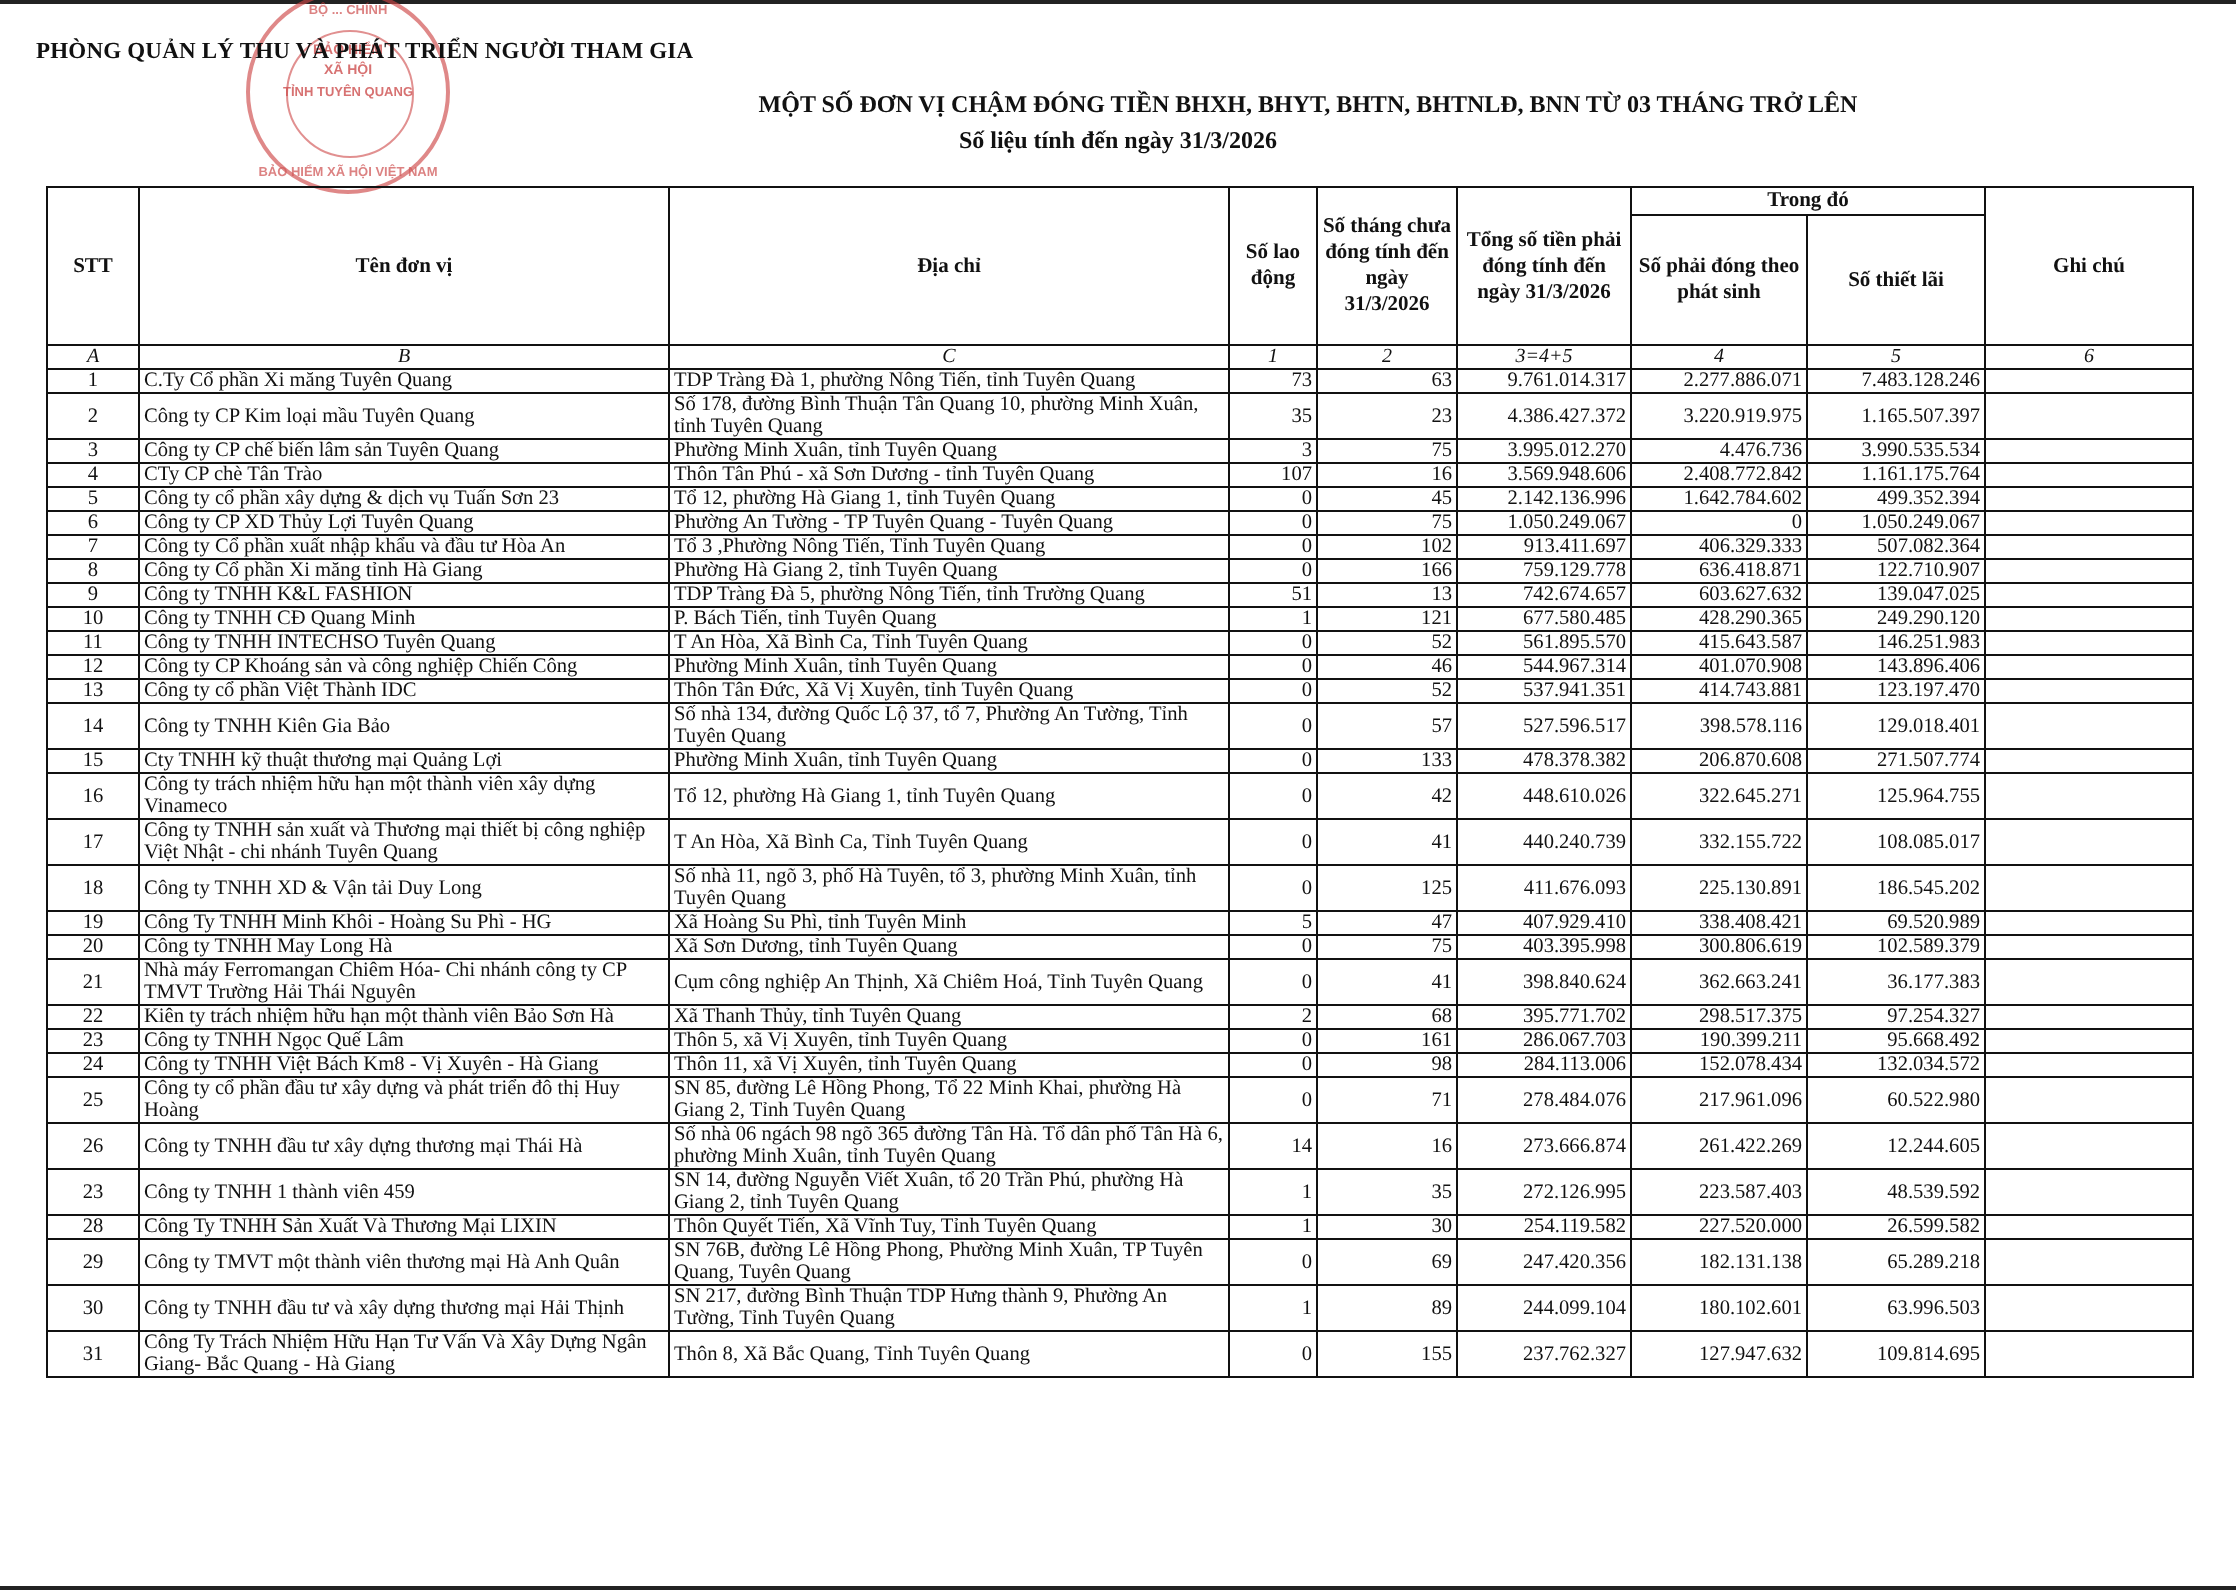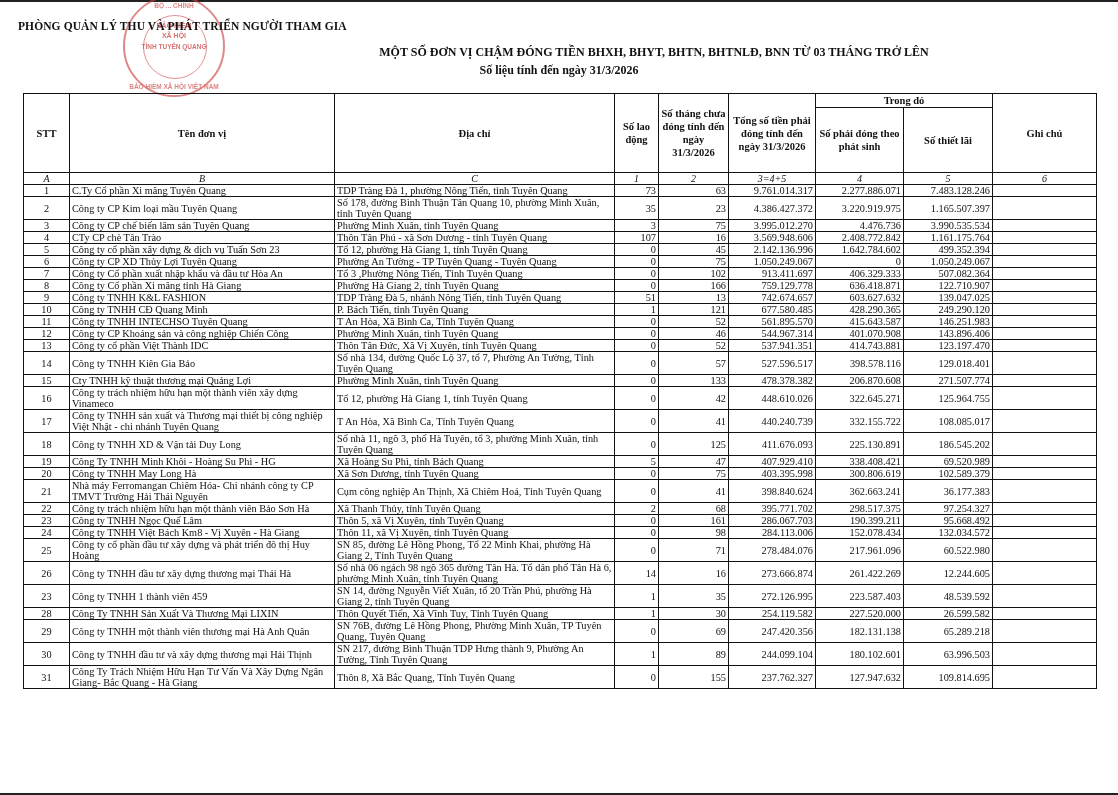--- a/index.html
+++ b/index.html
@@ -200,21 +200,21 @@
         <td class="r">0</td>
         <td class="r">166</td>
         <td class="r">759.129.778</td>
         <td class="r">636.418.871</td>
         <td class="r">122.710.907</td>
         <td class="l note"></td>
       </tr>
       <tr class="r1">
         <td class="c">9</td>
         <td class="l">Công ty TNHH K&amp;L FASHION</td>
-        <td class="l">TDP Tràng Đà 5, nhánh Nông Tiến, tỉnh Tuyên Quang</td>
+        <td class="l">TDP Tràng Đà 5, phường Nông Tiến, tỉnh Trường Quang</td>
         <td class="r">51</td>
         <td class="r">13</td>
         <td class="r">742.674.657</td>
         <td class="r">603.627.632</td>
         <td class="r">139.047.025</td>
         <td class="l note"></td>
       </tr>
       <tr class="r1">
         <td class="c">10</td>
         <td class="l">Công ty TNHH CĐ Quang Minh</td>
@@ -310,21 +310,21 @@
         <td class="r">0</td>
         <td class="r">125</td>
         <td class="r">411.676.093</td>
         <td class="r">225.130.891</td>
         <td class="r">186.545.202</td>
         <td class="l note"></td>
       </tr>
       <tr class="r1">
         <td class="c">19</td>
         <td class="l">Công Ty TNHH Minh Khôi - Hoàng Su Phì - HG</td>
-        <td class="l">Xã Hoàng Su Phì, tỉnh Bách Quang</td>
+        <td class="l">Xã Hoàng Su Phì, tỉnh Tuyên Minh</td>
         <td class="r">5</td>
         <td class="r">47</td>
         <td class="r">407.929.410</td>
         <td class="r">338.408.421</td>
         <td class="r">69.520.989</td>
         <td class="l note"></td>
       </tr>
       <tr class="r1">
         <td class="c">20</td>
         <td class="l">Công ty TNHH May Long Hà</td>
@@ -342,21 +342,21 @@
         <td class="l">Cụm công nghiệp An Thịnh, Xã Chiêm Hoá, Tỉnh Tuyên Quang</td>
         <td class="r">0</td>
         <td class="r">41</td>
         <td class="r">398.840.624</td>
         <td class="r">362.663.241</td>
         <td class="r">36.177.383</td>
         <td class="l note"></td>
       </tr>
       <tr class="r1">
         <td class="c">22</td>
-        <td class="l">Công ty trách nhiệm hữu hạn một thành viên Bảo Sơn Hà</td>
+        <td class="l">Kiên ty trách nhiệm hữu hạn một thành viên Bảo Sơn Hà</td>
         <td class="l">Xã Thanh Thủy, tỉnh Tuyên Quang</td>
         <td class="r">2</td>
         <td class="r">68</td>
         <td class="r">395.771.702</td>
         <td class="r">298.517.375</td>
         <td class="r">97.254.327</td>
         <td class="l note"></td>
       </tr>
       <tr class="r1">
         <td class="c">23</td>
@@ -419,21 +419,21 @@
         <td class="l">Thôn Quyết Tiến, Xã Vĩnh Tuy, Tỉnh Tuyên Quang</td>
         <td class="r">1</td>
         <td class="r">30</td>
         <td class="r">254.119.582</td>
         <td class="r">227.520.000</td>
         <td class="r">26.599.582</td>
         <td class="l note"></td>
       </tr>
       <tr class="r2">
         <td class="c">29</td>
-        <td class="l">Công ty TNHH một thành viên thương mại Hà Anh Quân</td>
+        <td class="l">Công ty TMVT một thành viên thương mại Hà Anh Quân</td>
         <td class="l">SN 76B, đường Lê Hồng Phong, Phường Minh Xuân, TP Tuyên Quang, Tuyên Quang</td>
         <td class="r">0</td>
         <td class="r">69</td>
         <td class="r">247.420.356</td>
         <td class="r">182.131.138</td>
         <td class="r">65.289.218</td>
         <td class="l note"></td>
       </tr>
       <tr class="r2">
         <td class="c">30</td>

